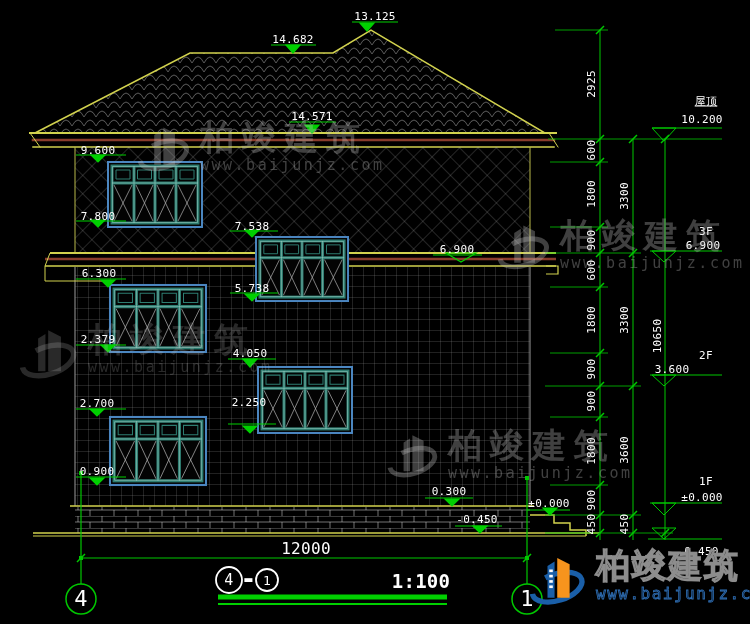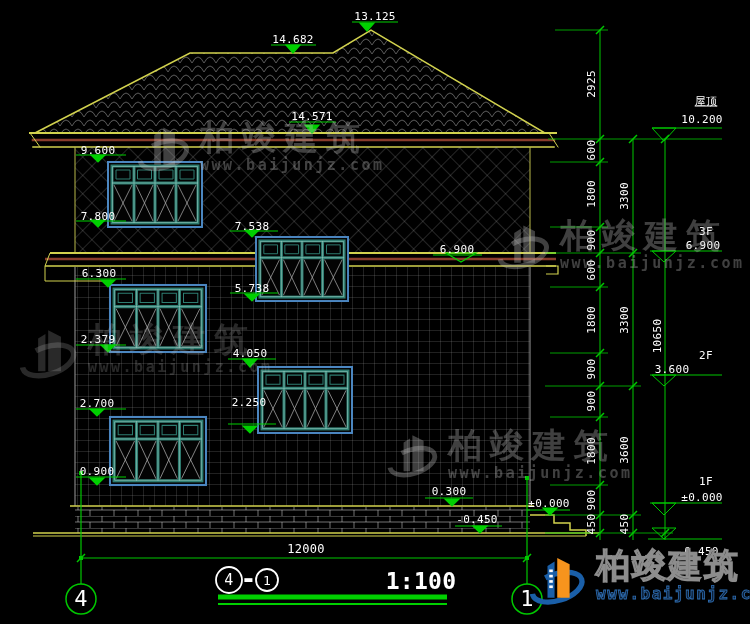--- a/index.html
+++ b/index.html
@@ -3,33 +3,33 @@
 <meta charset="utf-8">
 <style>
   html,body{margin:0;padding:0;background:#000;}
   .canvas{position:relative;width:750px;height:624px;background:#000;overflow:hidden;
           font-family:"DejaVu Sans Mono","Liberation Mono",monospace;}
   .canvas svg.base{position:absolute;left:0;top:0;}
   .t{position:absolute;color:#fff;font-size:11px;line-height:1;white-space:nowrap;
      transform:translate(-50%,-50%);letter-spacing:0.3px;}
   .rot{transform:translate(-50%,-50%) rotate(-90deg);}
   .big{font-size:22px;}
-  .dim12000{font-size:12px;}
+  .dim12000{font-size:16px;}
   
   .title-cn{font-size:26px;font-weight:bold;letter-spacing:3px;font-family:"DejaVu Sans","Liberation Sans",sans-serif;}
-  .title-scale{font-size:23px;font-weight:bold;}
+  .title-scale{font-size:19px;font-weight:bold;}
   .title-num{font-size:15px;}
   .title-num2{font-size:13px;}
   .cjk{font-family:"DejaVu Sans","Liberation Sans",sans-serif;text-decoration:underline;}
   
   .wm{position:absolute;display:flex;align-items:flex-start;gap:6px;}
   .wm .col{display:flex;flex-direction:column;}
   .wm .name{font-size:34px;font-weight:bold;letter-spacing:8px;line-height:1.05;
             font-family:"DejaVu Sans","Liberation Sans",sans-serif;}
-  .wm .url{font-size:15px;font-weight:bold;letter-spacing:2.5px;}
+  .wm .url{font-size:15px;font-weight:normal;letter-spacing:2.5px;}
   .wm-gray{color:rgba(195,195,195,0.33);}
   .wm-gray.faint{color:rgba(185,185,185,0.22);}
   .wm-color{color:#111;}
   .wm-color .name{font-size:34px;letter-spacing:2px;color:#141414;
                   -webkit-text-stroke:1.2px #8d8d8d;text-shadow:0 0 1px #777;}
   .wm-color .url{font-size:16px;color:#0d2038;-webkit-text-stroke:0.8px #2f6fb5;letter-spacing:1.5px;}
 </style>
 </head>
 <body>
 

